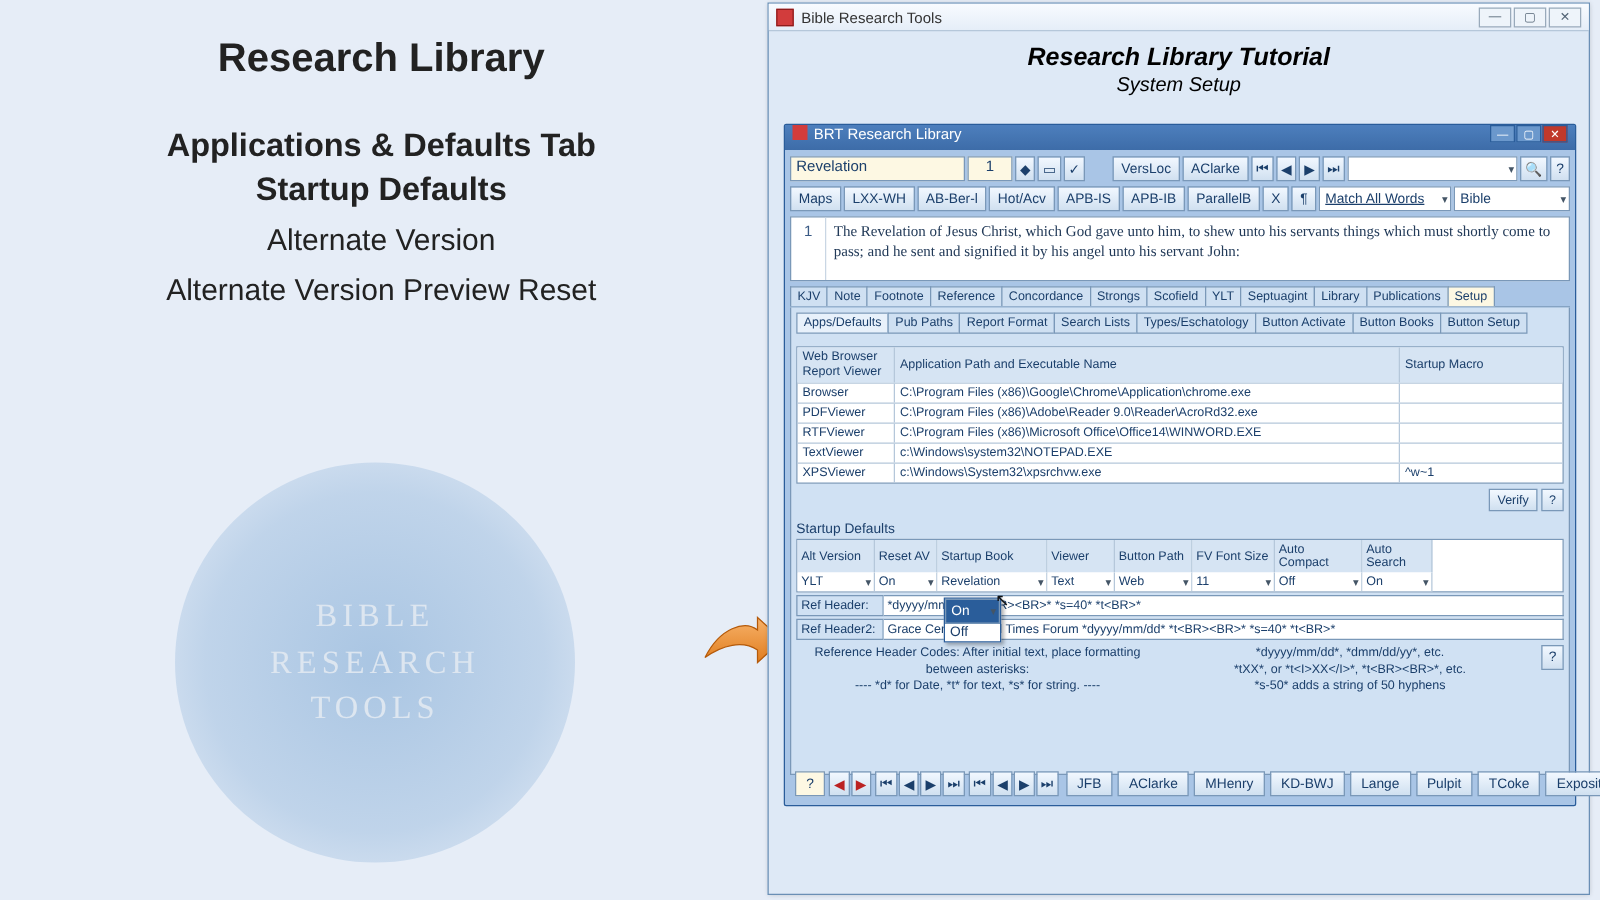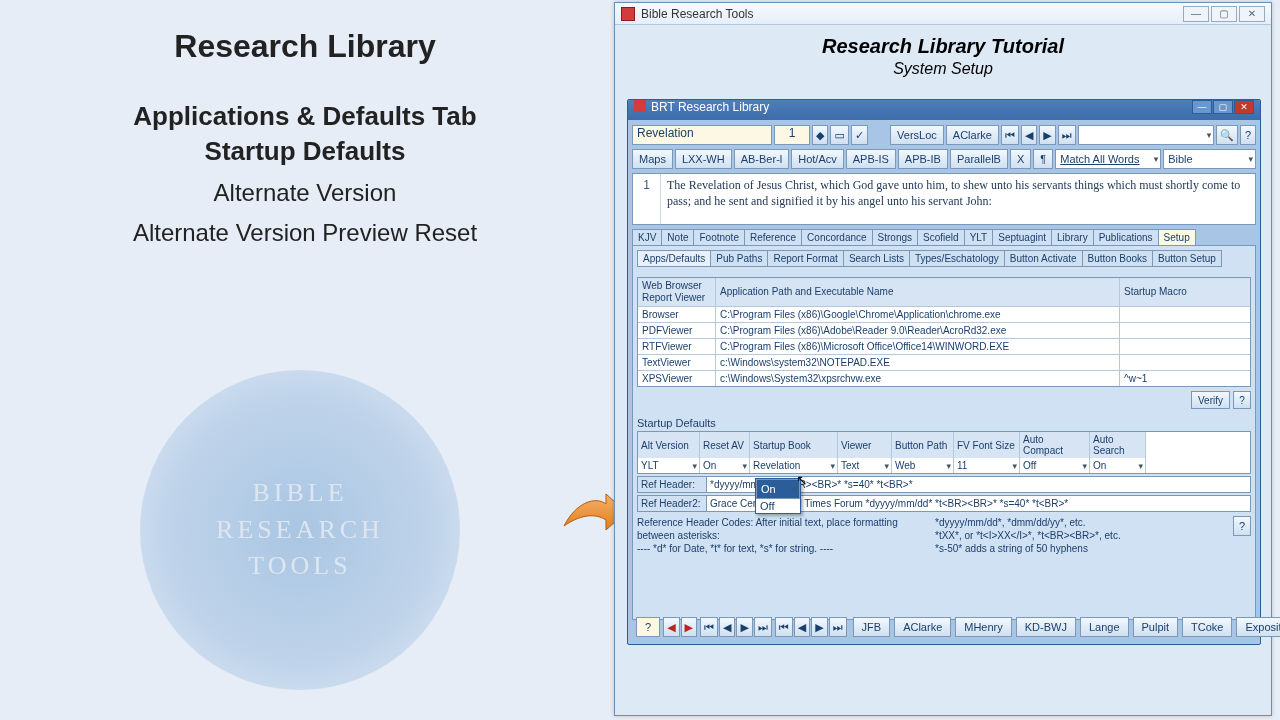--- a/index.html
+++ b/index.html
@@ -72,21 +72,21 @@
 
 .dropdown-pop { position: absolute; left: 122px; top: 232px; width: 46px; background: #fff; border: 1px solid #2a5d9a; z-index: 50; box-shadow: 2px 2px 3px rgba(0,0,0,.3);}
 .dd-item { font-size: 11px; padding: 1px 4px; color: #1b3f6b; }
 .dd-item.sel { background: #2a5d9a; color: #fff; }
 .dd-cursor { position:absolute; left: 163px; top: 226px; z-index: 60; font-size: 14px; color:#111; }
 
 .refh-row { display:flex; margin-top:2px; }
 .refh-lbl { width:70px; font-size:10px; color:#1b3f6b; background:#d0e1f3; border:1px solid #7a98b8; padding:2px 3px; }
 .refh-val { flex:1; font-size:10px; color:#1b3f6b; background:#fff; border:1px solid #7a98b8; border-left:none; padding:2px 3px; white-space:nowrap; overflow:hidden;}
 
-.codes-row { display:flex; gap:8px; margin-top:4px; font-size:10px; color:#1b3f6b; line-height:1.3; }
+.codes-row { display:flex; gap:8px; margin-top:4px; font-size:10px; color:#1b3f6b; line-height:1.3;text-align:center; }
 .codes-row .col { flex:1; }
 .codes-row .helpbtn { width:18px; }
 
 .bottomrow { position: absolute; left:4px; right:4px; bottom:3px; display:flex; gap:3px; align-items:center; }
 .bottomrow .tbtn { height: 20px; font-size: 11px; padding:0 8px; }
 .bottomrow .nav { display:flex; gap:1px; }
 .bottomrow .nav .tbtn { padding:0 3px; min-width:14px; }
 </style>
 </head>
 <body>

